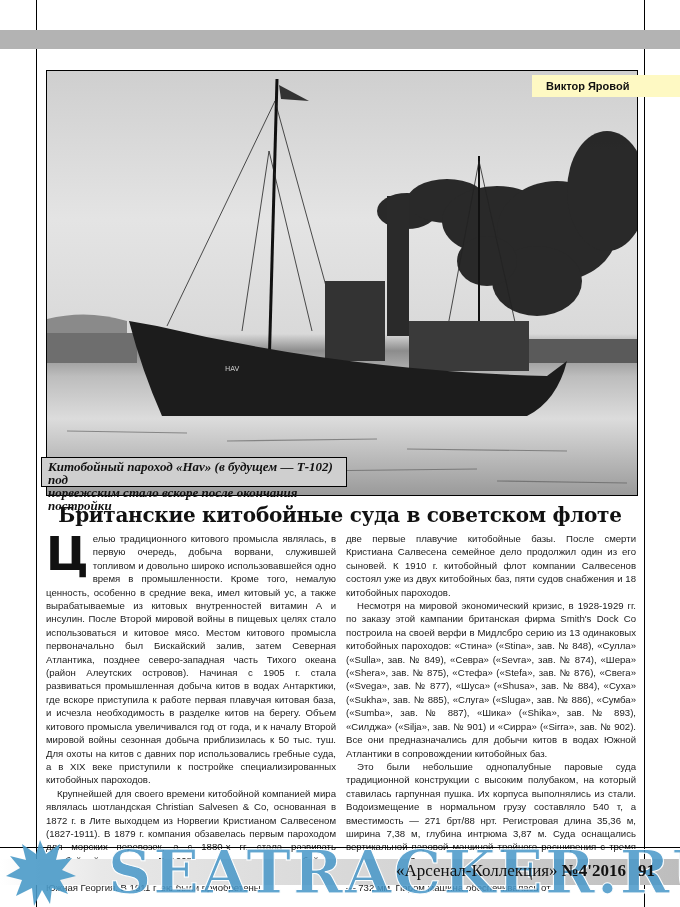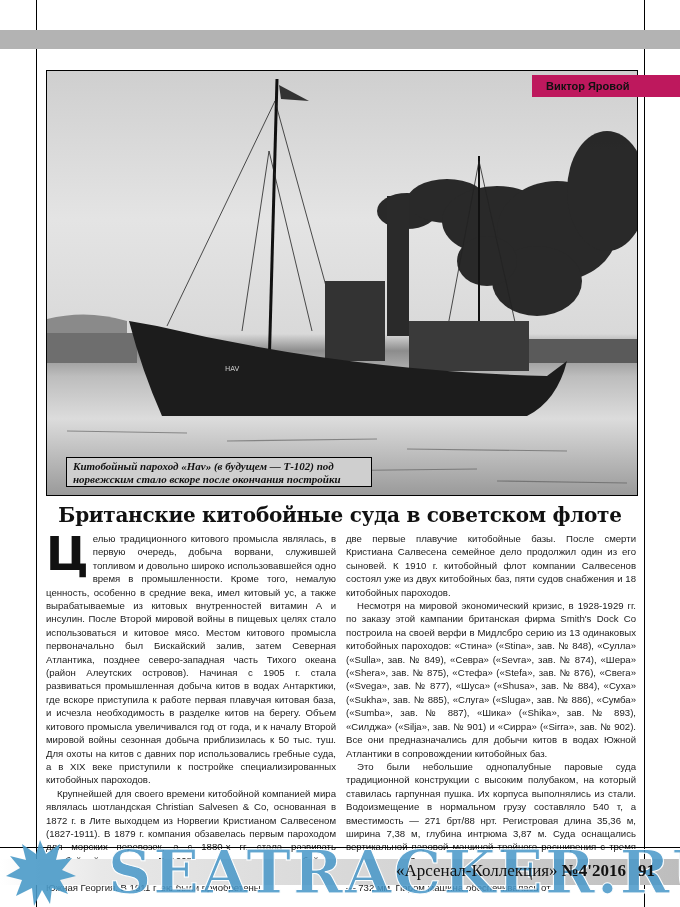--- a/index.html
+++ b/index.html
@@ -4,25 +4,25 @@
 <style>
   html, body { margin:0; padding:0; }
   body { width:680px; height:907px; position:relative; background:#fff; overflow:hidden;
          font-family:"Liberation Sans", sans-serif; color:#111; }
   .vline { position:absolute; top:0; width:1px; height:907px; background:#000; }
   .vline.l { left:36px; } .vline.r { left:644px; }
   .topband { position:absolute; left:0; top:30px; width:680px; height:19px; background:#b3b3b3; }
   .photo { position:absolute; left:46px; top:70px; width:590px; height:424px; border:1.5px solid #000;
            overflow:hidden; background:linear-gradient(180deg,#cfcfcf 0%,#e4e4e4 35%,#d9d9d9 62%,#8c8c8c 66%,#bdbdbd 72%,#dcdcdc 82%,#9a9a9a 100%); }
   .photo svg { position:absolute; left:0; top:0; }
-  .author { position:absolute; left:532px; top:75px; width:148px; height:22px; background:#be185d;
+  .author { position:absolute; left:532px; top:75px; width:148px; height:22px; background:#fef9c3;
             font-weight:bold; font-size:11px; line-height:22px; padding-left:14px; box-sizing:border-box; color:#111; }
   .caption { position:absolute; left:41px; top:457px; width:306px; height:30px; background:#cfcfcf; border:1.5px solid #000;
-             font-family:"Liberation Serif", serif; font-style:italic; font-weight:bold; font-size:11px; line-height:13px;
-             padding:2px 6px; box-sizing:border-box; color:#111;margin-left:25px; }
+             font-family:"Liberation Serif", serif; font-style:italic; font-weight:bold; font-size:13px; line-height:13px;
+             padding:2px 6px; box-sizing:border-box; color:#111; }
   .title { position:absolute; left:40px; top:497px; width:600px; text-align:center;
            font-family:"DejaVu Serif", serif; font-weight:bold; font-size:20px; color:#111; letter-spacing:-0.3px;margin-top:6px; }
   .col { position:absolute; top:532px; width:290px; font-size:9.6px; line-height:13.4px; text-align:justify; color:#1a1a1a; }
   .col.c1 { left:46px; } .col.c2 { left:346px; }
   .col p { margin:0; text-indent:11px; }
   .col p.noind { text-indent:0; }
   .dropcap { float:left; font-family:"DejaVu Sans", sans-serif; font-weight:bold; font-size:46px; line-height:40px;
              margin:2px 4px 0 0; color:#111; }
   .hline { position:absolute; left:0; top:847px; width:680px; height:1px; background:#000; }
   .botband { position:absolute; left:0; top:859px; width:680px; height:26px; background:linear-gradient(90deg,#fff 0%,#e8e8e8 15%,#d4d4d4 60%,#bdbdbd 100%); }

